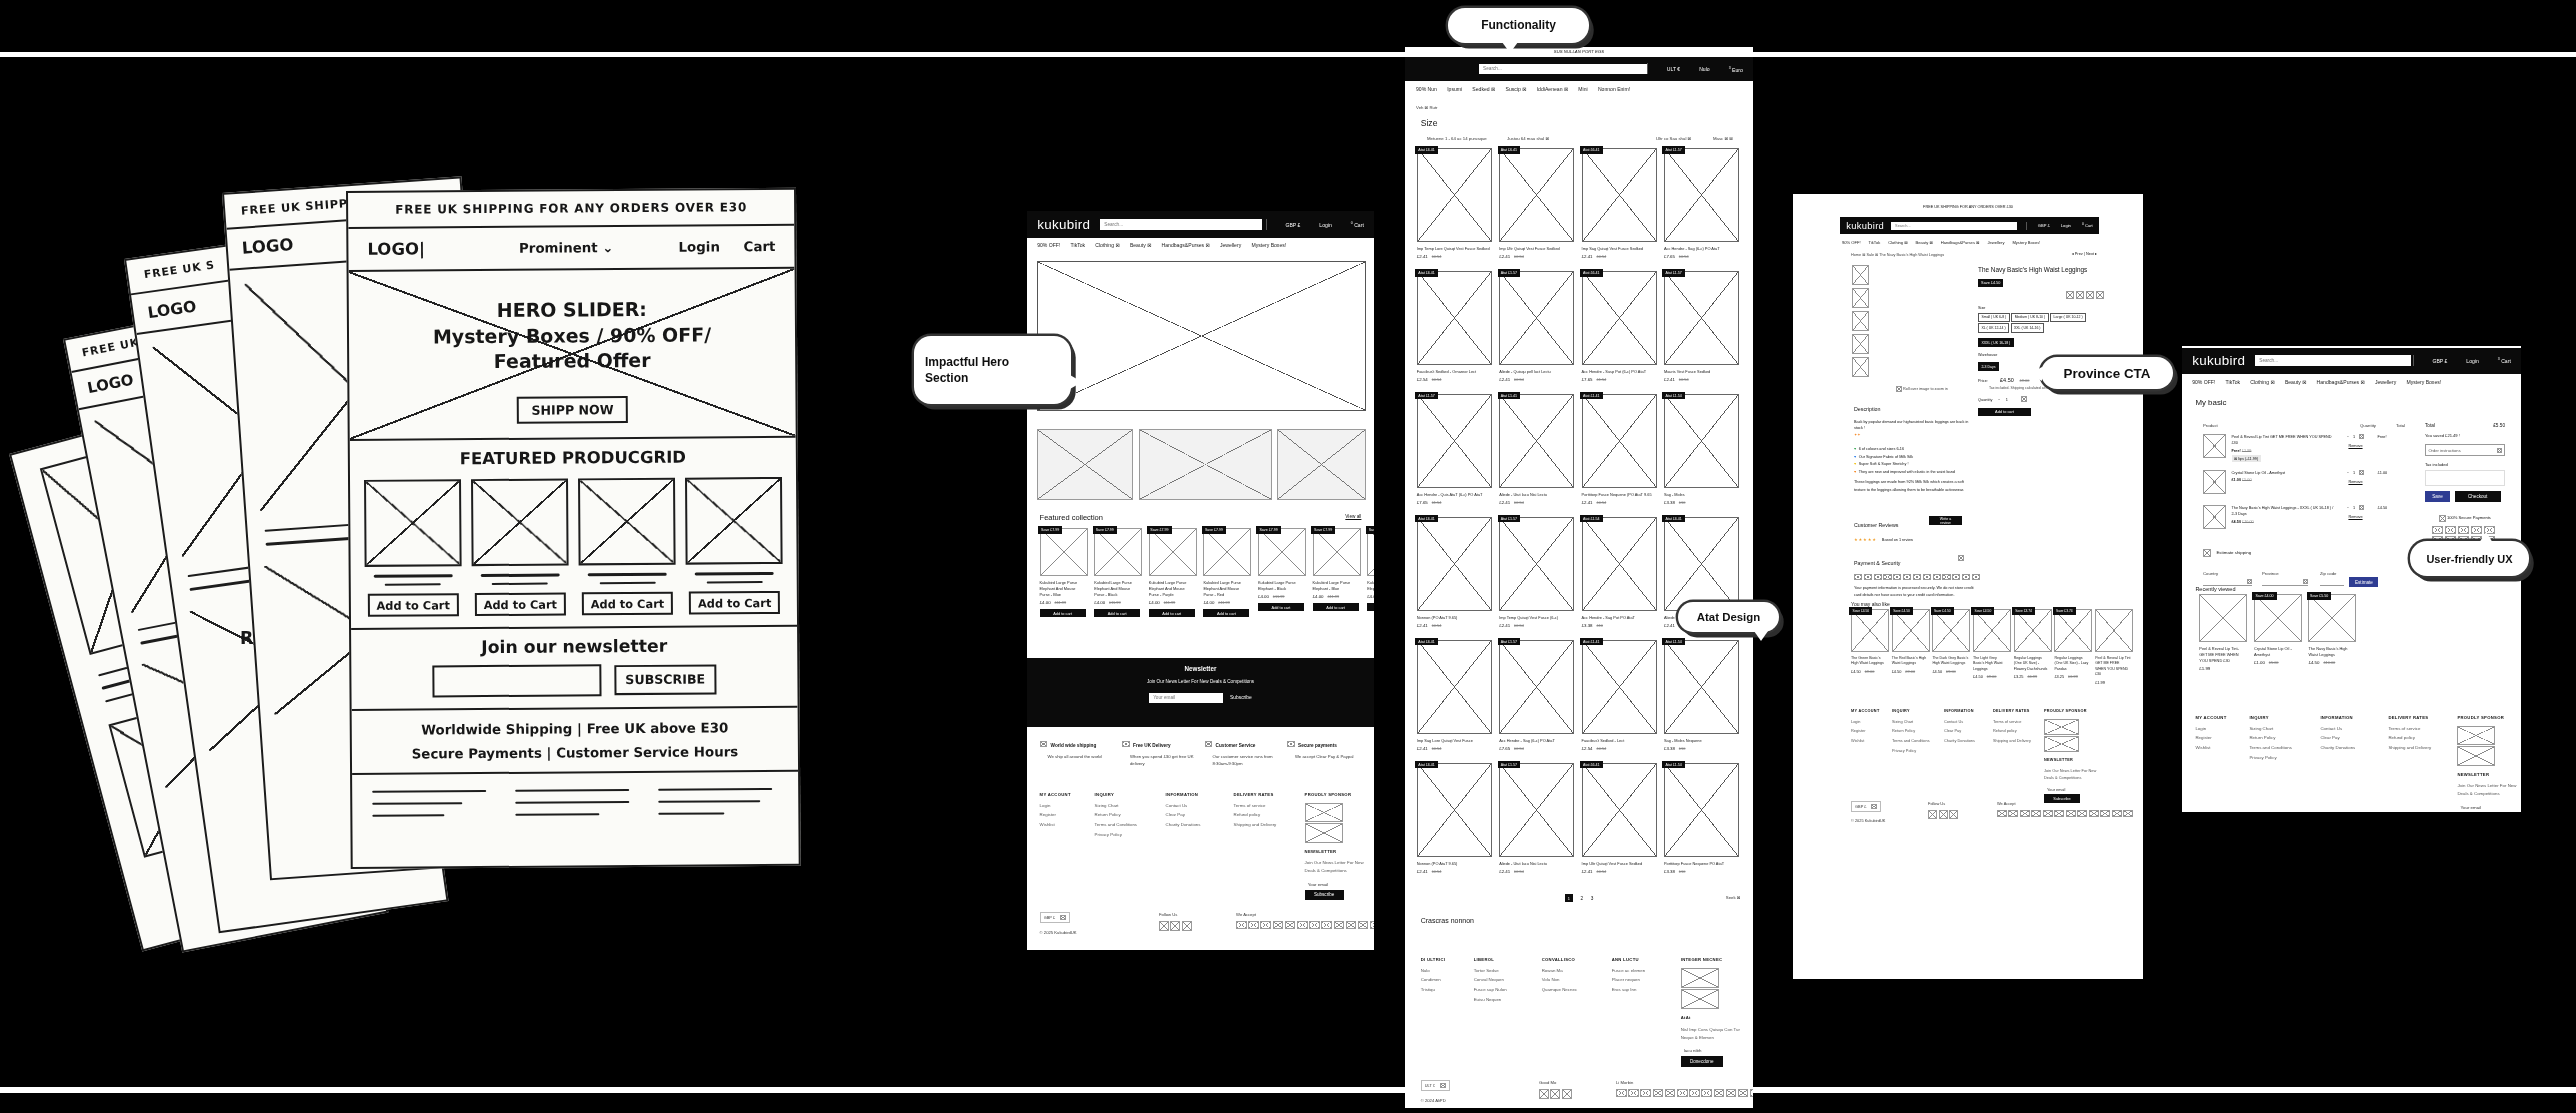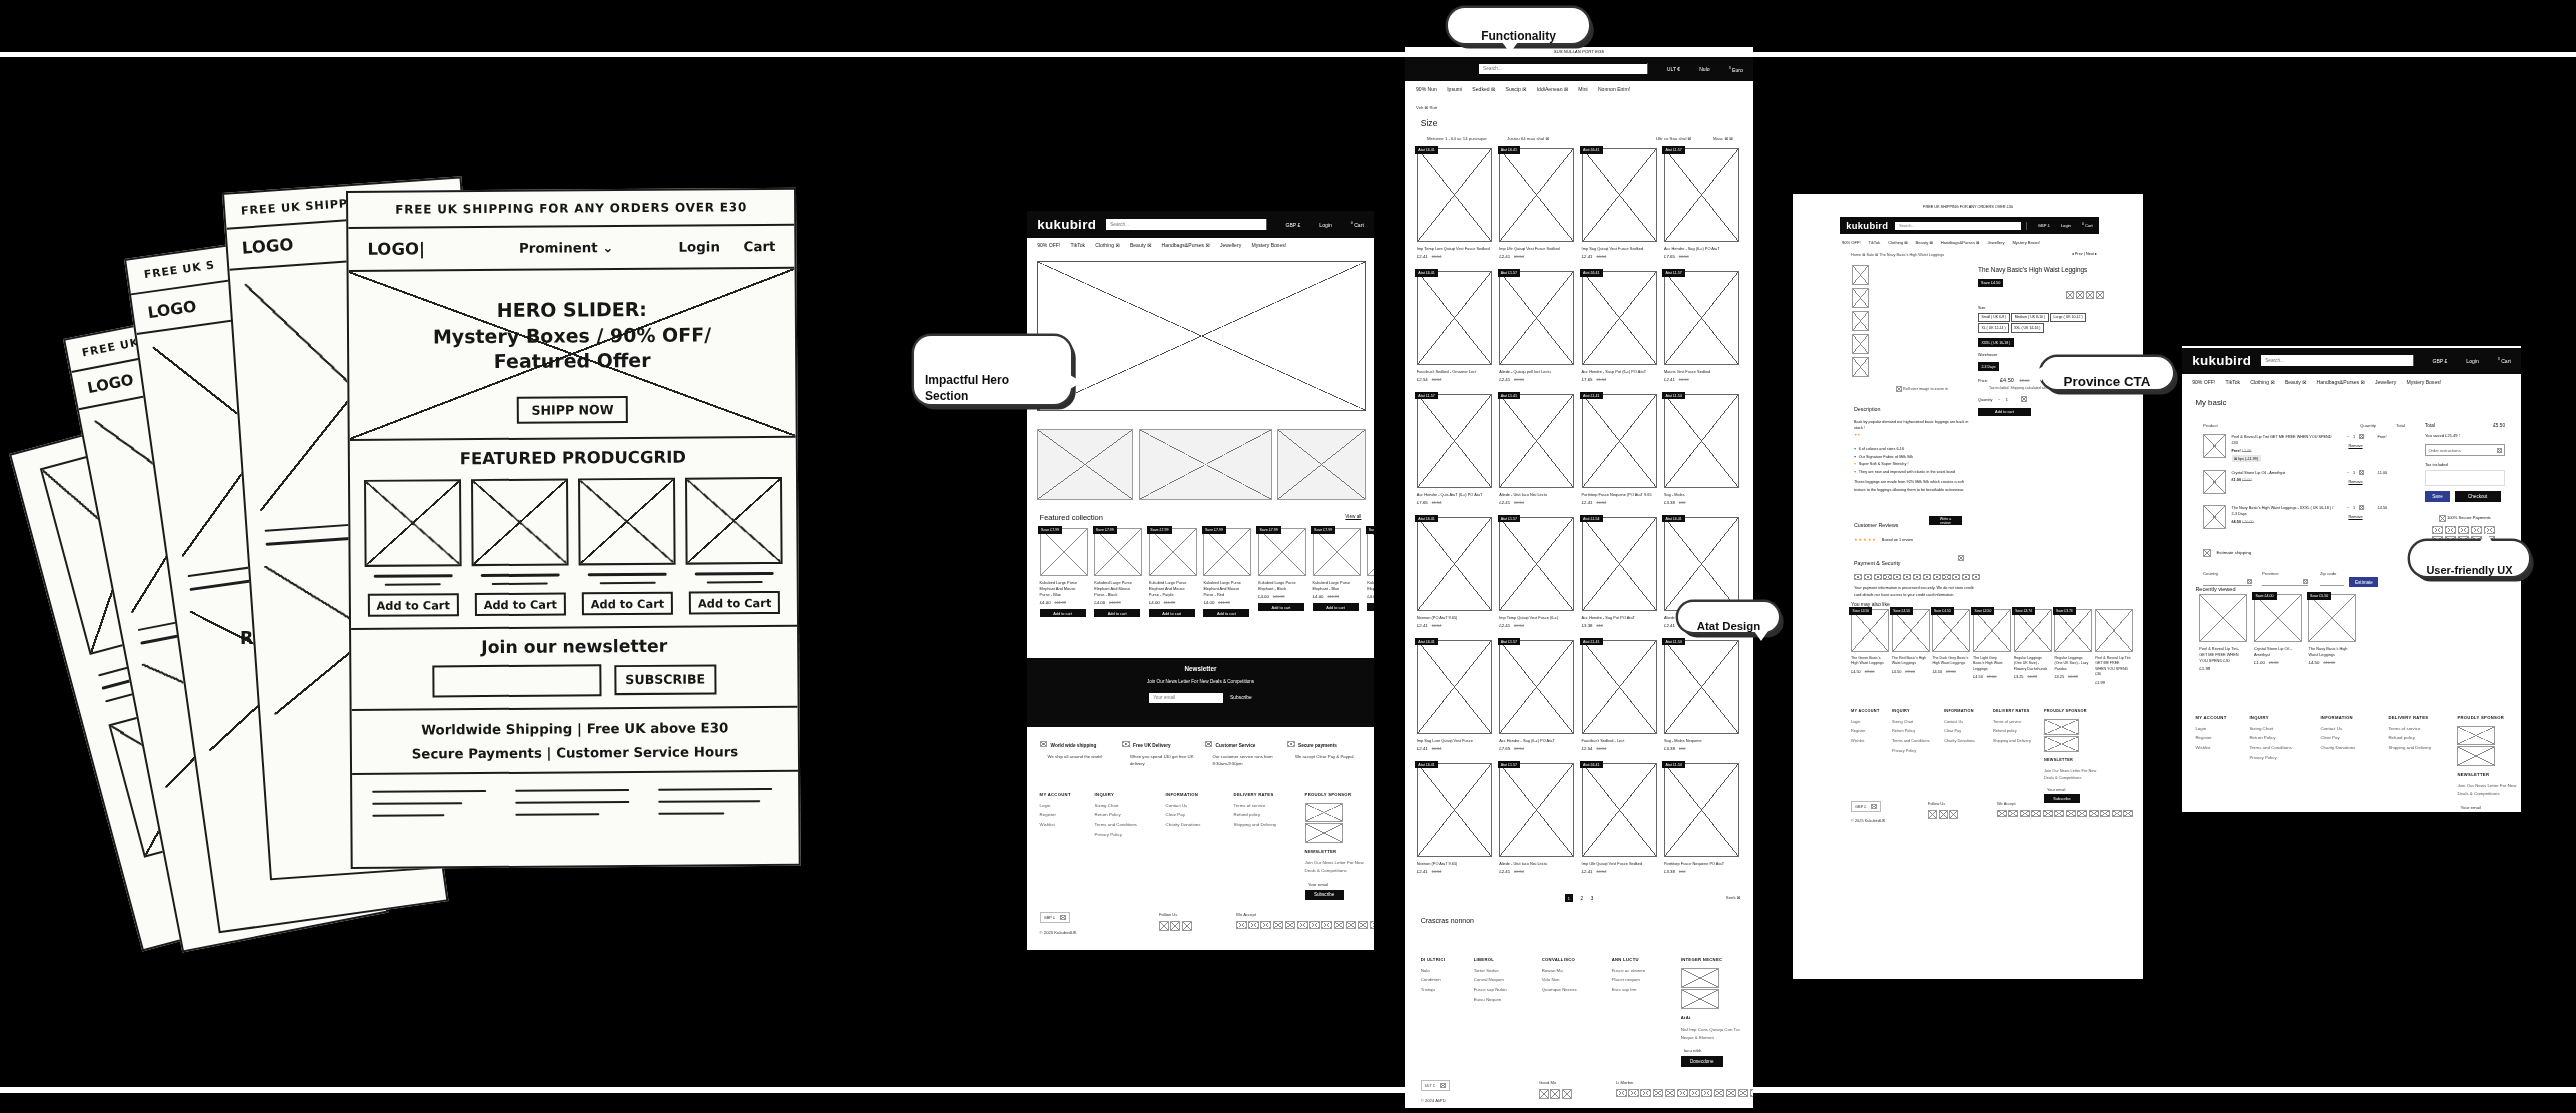--- a/index.html
+++ b/index.html
@@ -26,21 +26,21 @@
   .sk-btn{border:2.4px solid #1b1b1b;background:#fbfbf8;font-family:"DejaVu Sans",sans-serif;
           font-weight:600;color:#171717;display:inline-flex;align-items:center;justify-content:center;}
   
   .m-hero-text{position:absolute;left:0;right:0;top:27px;text-align:center;font-weight:600;line-height:1.35;}
   .m-grid{display:grid;grid-template-columns:repeat(4,1fr);gap:14px;padding:11px 15.7px 0 15.7px;}
   .m-col{display:flex;flex-direction:column;align-items:center;}
   .m-foot{display:grid;grid-template-columns:repeat(3,1fr);gap:23.6px;padding:15.7px 20.4px;}
   
   .page{position:absolute;background:#fff;overflow:hidden;z-index:2;}
   .khead{position:absolute;left:0;right:0;background:#0b0b0b;color:#fff;display:flex;align-items:center;}
-  .klogo{font-weight:700;letter-spacing:0.3px;font-size:13.4px;}
+  .klogo{font-weight:400;letter-spacing:0.3px;font-size:13.4px;}
   .ksearch{background:#fff;border:none;outline:none;height:11px;font-size:4.7px;color:#555;padding:0 3.9px;
            font-family:"Liberation Sans",sans-serif;}
   .khr{margin-left:auto;display:flex;align-items:center;gap:19px;font-size:5.1px;white-space:nowrap;}
   .kdiv{width:0.8px;height:11px;background:#555;}
   .knav{position:absolute;display:flex;gap:10.2px;font-size:5.1px;color:#1a1a1a;align-items:center;white-space:nowrap;}
   .tiny{font-size:4.3px;color:#333;}
   .pgrid{display:grid;position:absolute;}
   .pcard{position:relative;display:flex;flex-direction:column;font-size:3.9px;}
   .pbadge{position:absolute;top:-1.6px;left:-1.6px;background:#0d0d0d;color:#fff;font-size:3.6px;
           padding:1.6px 3.1px;z-index:2;white-space:nowrap;}
@@ -60,21 +60,21 @@
   .badge-blk{background:#0d0d0d;color:#fff;display:inline-block;padding:1.6px 3.1px;font-size:3.9px;}
   .btn-blue{appearance:none;border:none;background:#2e3c92;color:#fff;font-size:4.6px;
             font-family:"Liberation Sans",sans-serif;}
   .btn-blk{appearance:none;border:none;background:#0d0d0d;color:#fff;font-size:4.6px;
            font-family:"Liberation Sans",sans-serif;}
   .strike{text-decoration:line-through;color:#888;}
   .chip{border:0.8px solid #555;font-size:3.5px;padding:1.6px 2.4px;white-space:nowrap;}
   .chip.sel{background:#0d0d0d;color:#fff;border-color:#0d0d0d;}
   
   .bubble{position:absolute;background:#fff;border-radius:17px;color:#101010;font-weight:600;z-index:30;
-          display:flex;align-items:flex-end;padding:0 11px;box-shadow:0 0 0 2.4px #343434,3.9px 4.7px 0 0.8px #2d2d2d;}
+          display:flex;align-items:center;padding:0 11px;box-shadow:0 0 0 2.4px #343434,3.9px 4.7px 0 0.8px #2d2d2d;}
   .bubble:after{content:"";position:absolute;width:0;height:0;}
   .pt-down:after{left:38%;bottom:-10.2px;border-left:8.6px solid transparent;border-right:8.6px solid transparent;border-top:11.8px solid #fff;}
   .pt-right:after{right:-11px;top:58%;border-top:7px solid transparent;border-bottom:7px solid transparent;border-left:12.6px solid #fff;}
   .pt-left:after{left:-11px;top:30%;border-top:7px solid transparent;border-bottom:7px solid transparent;border-right:12.6px solid #fff;}
   .pt-up:after{left:58%;top:-9.4px;border-left:7px solid transparent;border-right:7px solid transparent;border-bottom:11px solid #fff;}
   .pt-downr:after{right:11px;bottom:-8.6px;border-left:7px solid transparent;border-right:7px solid transparent;border-top:10.2px solid #fff;}
   .heart:before{content:"♥";margin-right:2.4px;}
   .h0:before{color:#3aa655;} .h1:before{color:#2b7de9;} .h2:before{color:#f2c114;} .h3:before{color:#f5841f;}
   .party{color:#f5841f;}
   .stars{color:#f09a1f;letter-spacing:0.8px;}

